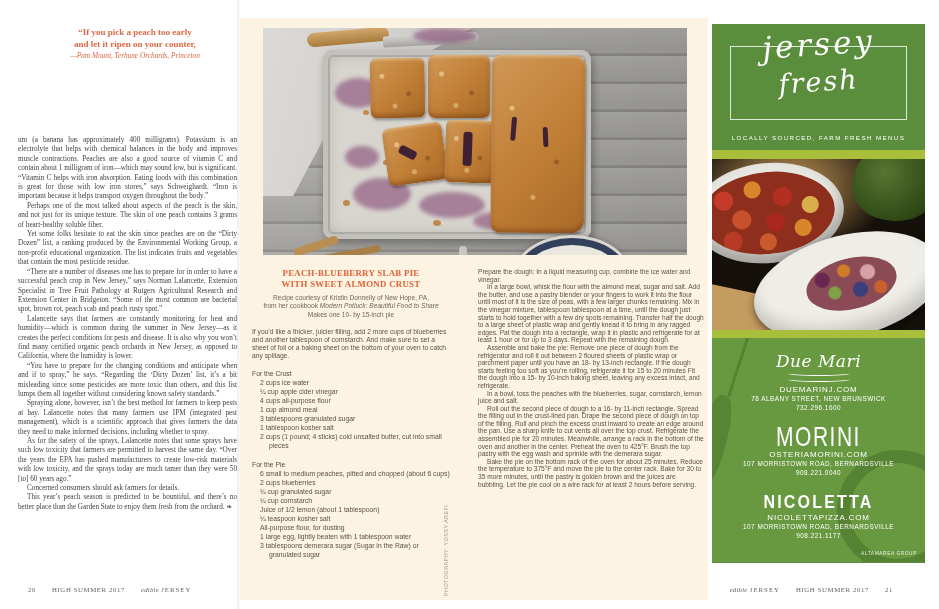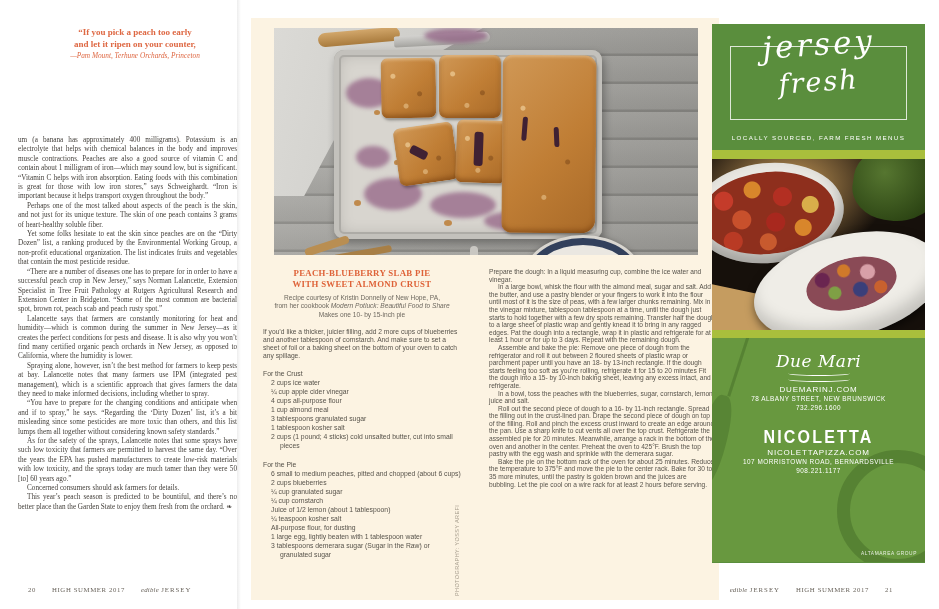--- a/index.html
+++ b/index.html
@@ -21,21 +21,21 @@
           font-family:"Liberation Serif",serif;display:flex;gap:16px;align-items:baseline;}
   .footer-left{left:28px;}
   .footer-right{right:46px;}
   .mag-italic{font-style:italic;letter-spacing:.2px;}
   .mag-caps{letter-spacing:1px;}
 
   .gutter{position:absolute;left:237px;top:0;width:4px;height:609px;
           background:linear-gradient(90deg,rgba(0,0,0,.07),rgba(0,0,0,0));}
 
   
-  .panel{position:absolute;left:251px;top:18px;width:468px;height:582px;background:#fcf3e2;}
+  .panel{position:absolute;left:240px;top:18px;width:468px;height:582px;background:#fcf3e2;}
 
   
   .photo{position:absolute;left:23px;top:10px;width:424px;height:227px;overflow:hidden;
          background:
            linear-gradient(90deg,rgba(255,255,255,.07),rgba(0,0,0,.06)),
            repeating-linear-gradient(to bottom,#a7a6a2 0px,#9c9b97 25px,#878682 26px,#878682 28px);}
   .cloth{position:absolute;left:0;top:0;width:232px;height:168px;
          background:linear-gradient(105deg,#dbdad6,#c6c5c1);
          clip-path:polygon(0 0,90% 0,56% 26%,30% 56%,13% 100%,0 100%);}
   .knife-handle{position:absolute;left:44px;top:2px;width:82px;height:14px;border-radius:7px;
@@ -160,22 +160,22 @@
     <span class="qline">and let it ripen on your counter,</span>
     <span class="qattr">—Pam Mount, Terhune Orchards, Princeton</span>
   </div>
 
   <div class="article">
     <p>um (a banana has approximately 400 milligrams). Potassium is an electrolyte that helps with chemical balances in the body and improves muscle contractions. Peaches are also a good source of vitamin C and contain about 1 milligram of iron—which may sound low, but is significant. “Vitamin C helps with iron absorption. Eating foods with this combination is great for those with low iron stores,” says Schweighardt. “Iron is important because it helps transport oxygen throughout the body.”</p>
     <p>Perhaps one of the most talked about aspects of the peach is the skin, and not just for its unique texture. The skin of one peach contains 3 grams of heart-healthy soluble fiber.</p>
     <p>Yet some folks hesitate to eat the skin since peaches are on the “Dirty Dozen” list, a ranking produced by the Environmental Working Group, a non-profit educational organization. The list indicates fruits and vegetables that contain the most pesticide residue.</p>
     <p>“There are a number of diseases one has to prepare for in order to have a successful peach crop in New Jersey,” says Norman Lalancette, Extension Specialist in Tree Fruit Pathology at Rutgers Agricultural Research and Extension Center in Bridgeton. “Some of the most common are bacterial spot, brown rot, peach scab and peach rusty spot.”</p>
     <p>Lalancette says that farmers are constantly monitoring for heat and humidity—which is common during the summer in New Jersey—as it creates the perfect conditions for pests and disease. It is also why you won’t find many certified organic peach orchards in New Jersey, as opposed to California, where the humidity is lower.</p>
+    <p>“You have to prepare for the changing conditions and anticipate when and if to spray,” he says. “Regarding the ‘Dirty Dozen’ list, it’s a bit misleading since some pesticides are more toxic than others, and this list lumps them all together without considering known safety standards.”</p>
     <p>Spraying alone, however, isn’t the best method for farmers to keep pests at bay. Lalancette notes that many farmers use IPM (integrated pest management), which is a scientific approach that gives farmers the data they need to make informed decisions, including whether to spray.</p>
-    <p>“You have to prepare for the changing conditions and anticipate when and if to spray,” he says. “Regarding the ‘Dirty Dozen’ list, it’s a bit misleading since some pesticides are more toxic than others, and this list lumps them all together without considering known safety standards.”</p>
     <p>As for the safety of the sprays, Lalancette notes that some sprays have such low toxicity that farmers are permitted to harvest the same day. “Over the years the EPA has pushed manufacturers to create low-risk materials with low toxicity, and the sprays today are much tamer than they were 50 [to] 60 years ago.”</p>
     <p>Concerned consumers should ask farmers for details.</p>
     <p>This year’s peach season is predicted to be bountiful, and there’s no better place than the Garden State to enjoy them fresh from the orchard. ❧</p>
   </div>
 
   <div class="footer footer-left">
     <span>20</span>
     <span>HIGH SUMMER 2017</span>
     <span>
       <span class="mag-italic">edible</span>
@@ -296,20 +296,26 @@
 
       <div class="adgrp">
         <div class="dm-logo">Due Mari</div>
         <div class="dm-wave"></div>
         <div class="dm-wave"></div>
         <div class="ad-site mt3">DUEMARINJ.COM</div>
         <div class="ad-addr">78 ALBANY STREET, NEW BRUNSWICK</div>
         <div class="ad-phone">732.296.1600</div>
       </div>
 
+      <div class="adgrp">
+        <div class="morini-name">MORINI</div>
+        <div class="ad-site mt3">OSTERIAMORINI.COM</div>
+        <div class="ad-addr">107 MORRISTOWN ROAD, BERNARDSVILLE</div>
+        <div class="ad-phone">908.221.0040</div>
+      </div>
 
       <div class="adgrp">
         <div class="nico-name">NICOLETTA</div>
         <div class="ad-site mt3">NICOLETTAPIZZA.COM</div>
         <div class="ad-addr">107 MORRISTOWN ROAD, BERNARDSVILLE</div>
         <div class="ad-phone">908.221.1177</div>
       </div>
 
       <div class="alta">ALTAMAREA GROUP</div>
     </div>

